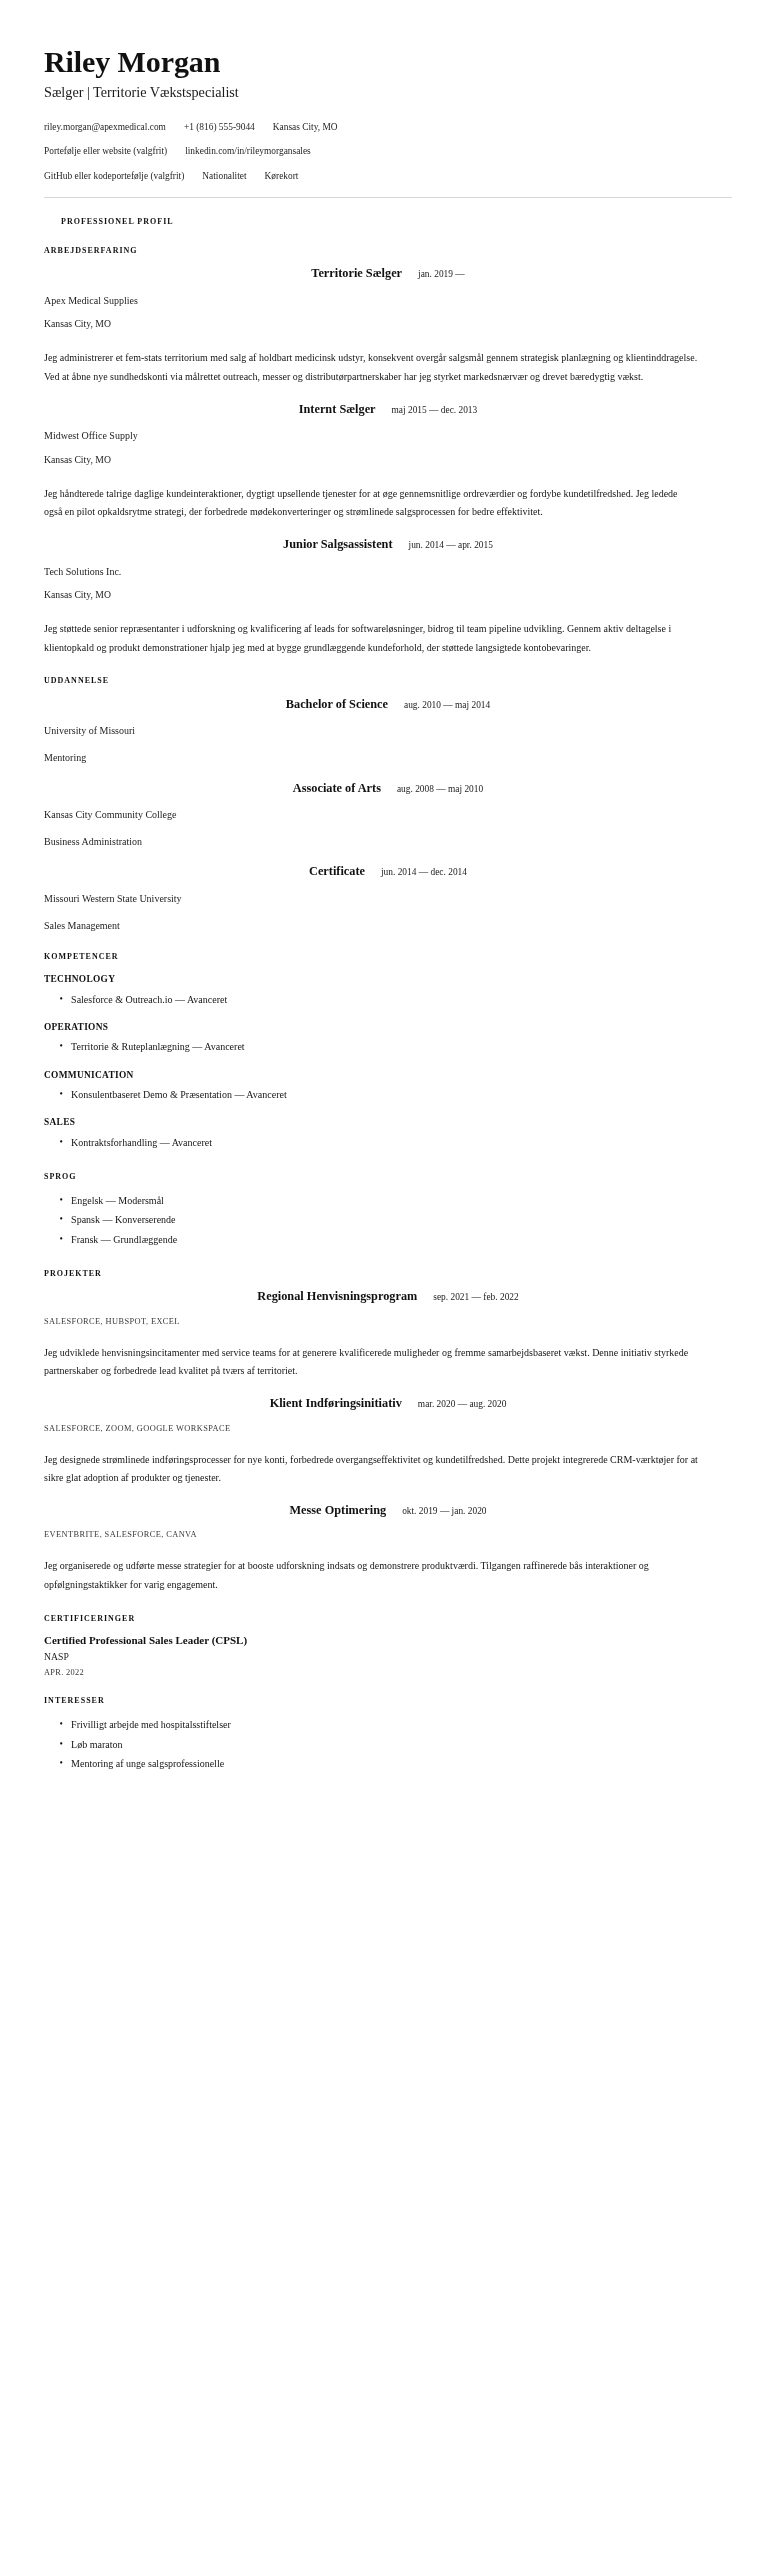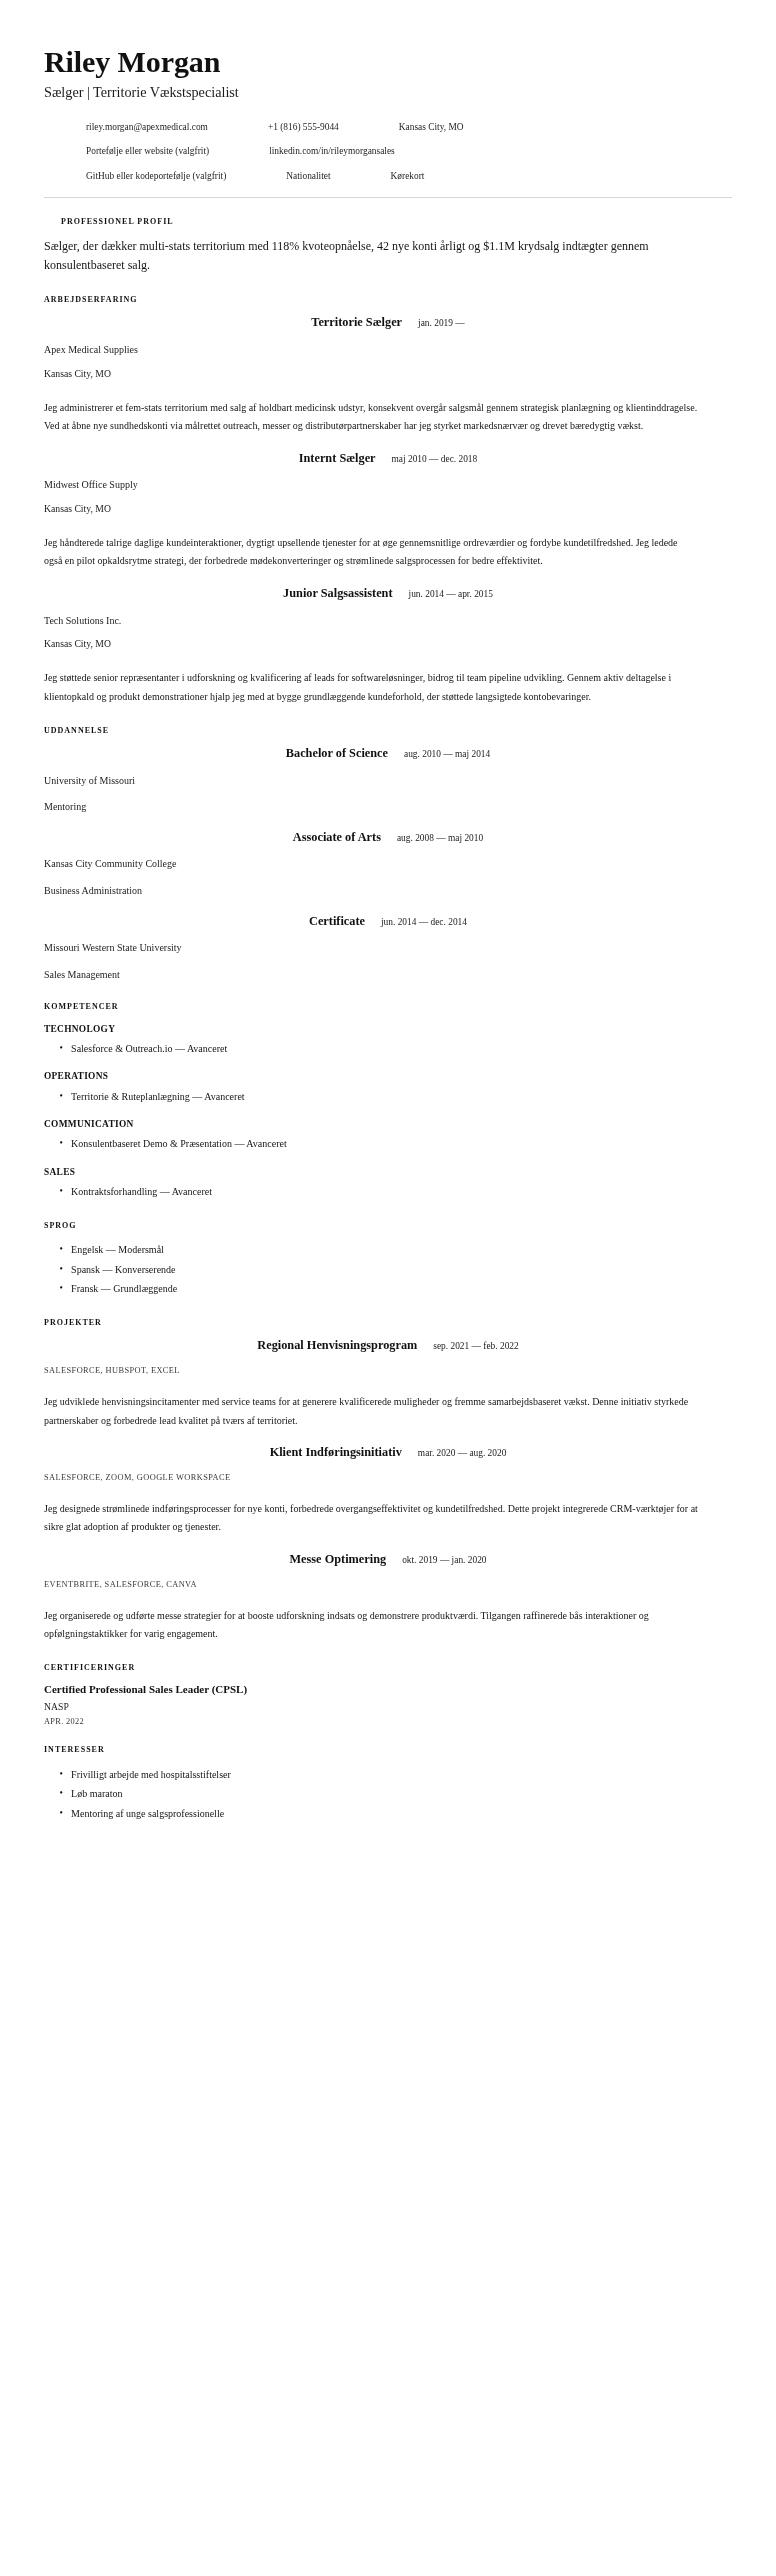--- a/index.html
+++ b/index.html
@@ -36,21 +36,21 @@
     color: #1c1c1c;
   }
   .contact-row {
     font-size: 9.4px;
     line-height: 1.5;
     margin-bottom: 10.4px;
     color: #1f1f1f;
     display: flex;
     flex-wrap: wrap;
   }
-  .contact-row .ci { margin-right: 18px; white-space: nowrap; margin-left: 42px; }
+  .contact-row .ci { margin-right: 18px; white-space: nowrap; }
   .contact-row .ci:last-child { margin-right: 0; }
 
   .rule {
     border: 0;
     border-top: 0.6px solid #d6d6d6;
     margin: 14.2px 0 19.4px 0;
   }
 
   
   .section { margin-bottom: 2.6px; }
@@ -194,40 +194,39 @@
       <span class="ci">GitHub eller kodeportefølje (valgfrit)</span>
       <span class="ci">Nationalitet</span>
       <span class="ci">Kørekort</span>
     </div>
   </header>
 
   <hr class="rule">
 
   <section class="section">
     <div class="section-title first">PROFESSIONEL PROFIL</div>
-    <p class="summary">Sælger, der dækker multi-stats territorium med 118% kvoteopnåelse, 42 nye konti årligt og $1.1M krydsalg indtægter gennem konsulentbaseret salg.</p>
   </section>
 
   <section class="section">
     <div class="section-title">ARBEJDSERFARING</div>
 
     <div class="entry">
       <div class="entry-head">
         <div class="entry-title">Territorie Sælger</div>
         <div class="entry-date">jan. 2019 —</div>
       </div>
       <div class="entry-org">Apex Medical Supplies</div>
       <div class="entry-loc">Kansas City, MO</div>
       <div class="entry-body">Jeg administrerer et fem-stats territorium med salg af holdbart medicinsk udstyr, konsekvent overgår salgsmål gennem strategisk planlægning og klientinddragelse. Ved at åbne nye sundhedskonti via målrettet outreach, messer og distributørpartnerskaber har jeg styrket markedsnærvær og drevet bæredygtig vækst.</div>
     </div>
 
     <div class="entry">
       <div class="entry-head">
         <div class="entry-title">Internt Sælger</div>
-        <div class="entry-date">maj 2010 — dec. 2018</div>
+        <div class="entry-date">maj 2015 — dec. 2013</div>
       </div>
       <div class="entry-org">Midwest Office Supply</div>
       <div class="entry-loc">Kansas City, MO</div>
       <div class="entry-body">Jeg håndterede talrige daglige kundeinteraktioner, dygtigt upsellende tjenester for at øge gennemsnitlige ordreværdier og fordybe kundetilfredshed. Jeg ledede også en pilot opkaldsrytme strategi, der forbedrede mødekonverteringer og strømlinede salgsprocessen for bedre effektivitet.</div>
     </div>
 
     <div class="entry">
       <div class="entry-head">
         <div class="entry-title">Junior Salgsassistent</div>
         <div class="entry-date">jun. 2014 — apr. 2015</div>

